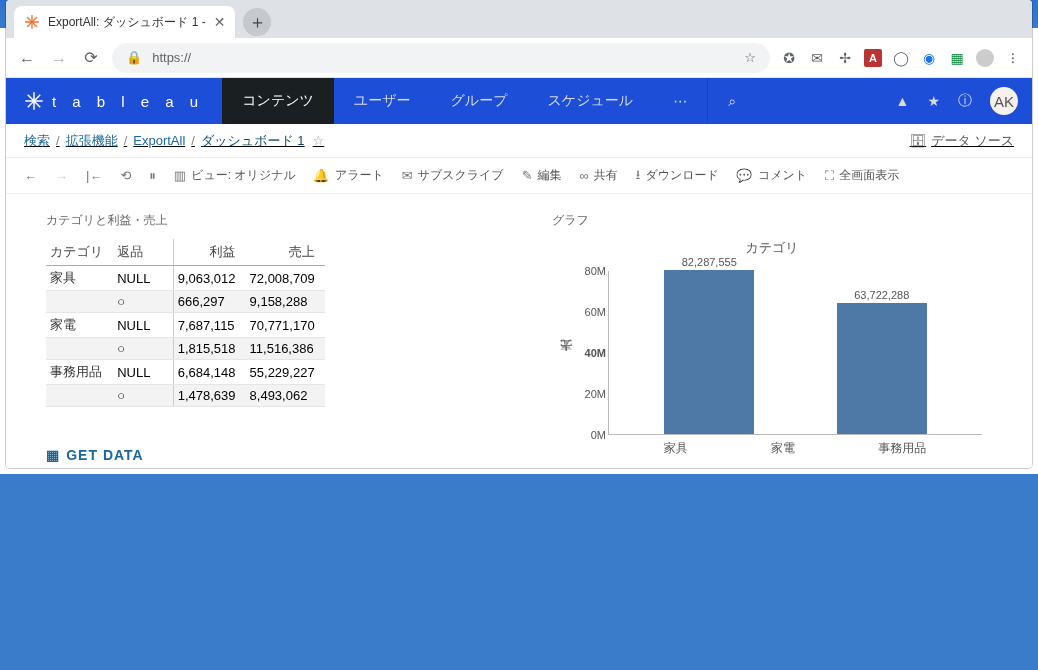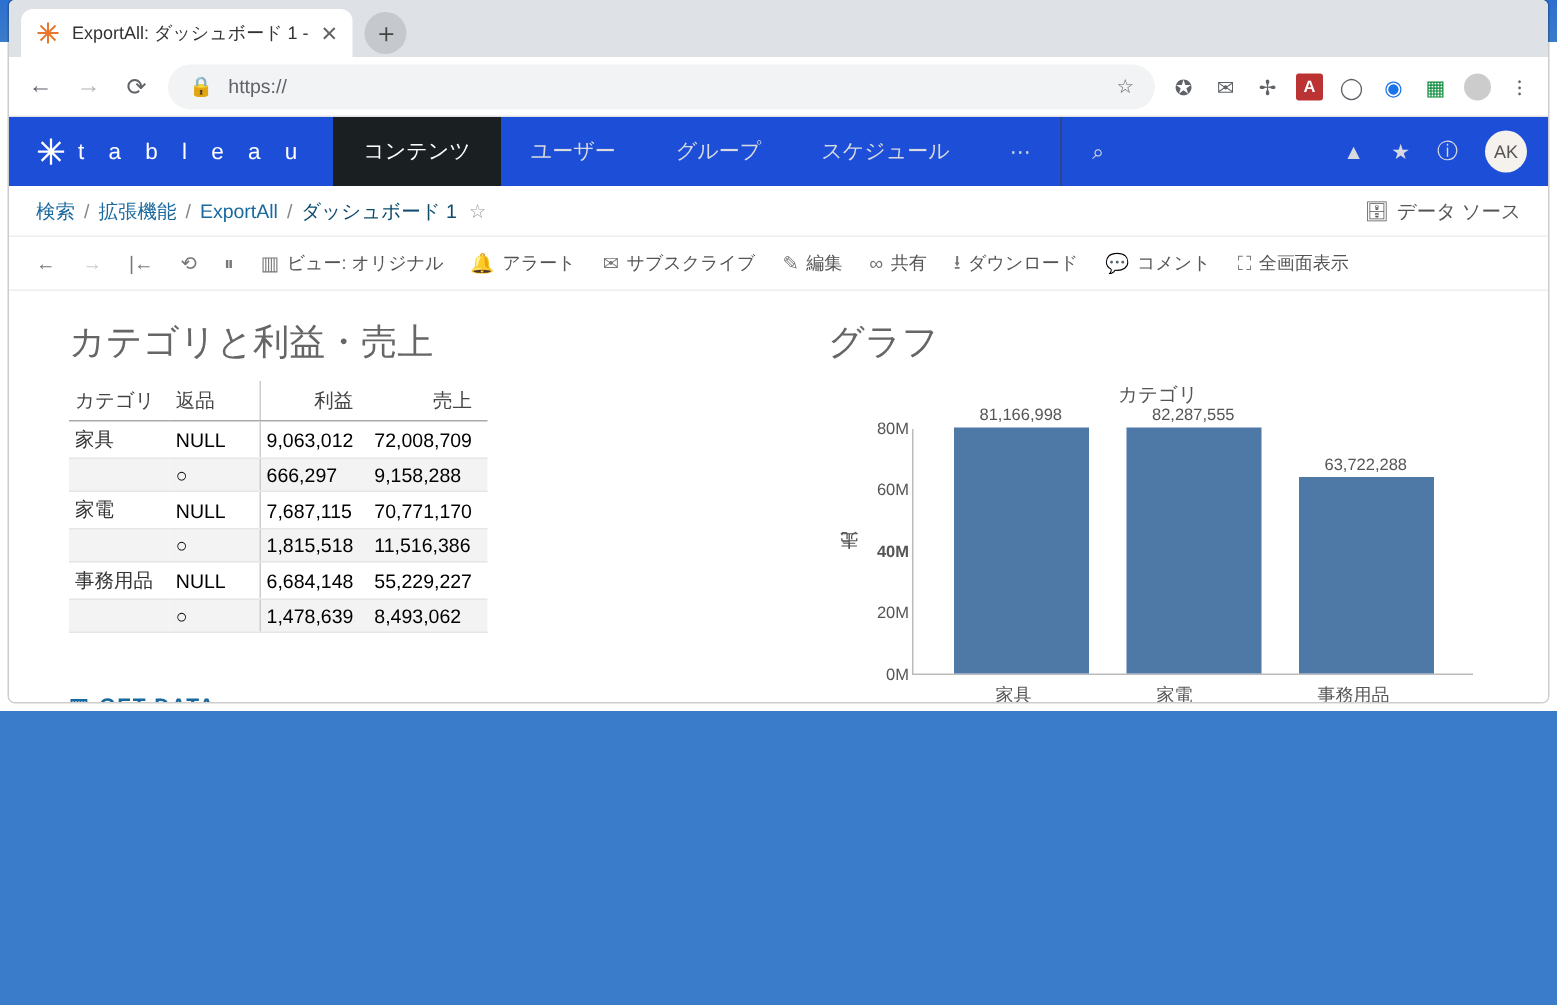--- a/index.html
+++ b/index.html
@@ -28,37 +28,37 @@
 .omnibox { flex: 1; height: 30px; background: #f1f3f4; border-radius: 15px; display: flex; align-items: center; padding: 0 14px; gap: 10px; color: #5f6368; font-size: 13px; }
 .ext-icn { width: 18px; height: 18px; display: flex; align-items: center; justify-content: center; font-size: 14px; color: #5f6368; cursor: pointer; }
 
 
 .tbl-header { height: 46px; background: #1d4ed8; display: flex; align-items: center; color: #d7dade; font-size: 14px; }
 .tbl-logo { display: flex; align-items: center; gap: 8px; padding: 0 18px; color: #fff; letter-spacing: 6px; font-size: 15px; }
 .tbl-nav { display: flex; height: 100%; }
 .tbl-nav-item { padding: 0 20px; display: flex; align-items: center; cursor: pointer; color: #d7dade; }
 .tbl-nav-item.active { background: #1a1f22; color: #fff; }
 .tbl-right { margin-left: auto; display: flex; align-items: center; gap: 18px; padding-right: 14px; }
-.avatar { width: 28px; height: 28px; border-radius: 50%; background: #f5f2ee; color: #555; display: flex; align-items: center; justify-content: center; font-size: 12px; }
-
-
-.breadcrumb-row { height: 34px; display: flex; align-items: center; padding: 0 18px; font-size: 13px; border-bottom: 1px solid #eee; }
+.avatar { width: 28px; height: 28px; border-radius: 50%; background: #f5f2ee; color: #555; display: flex; align-items: center; justify-content: center; font-size: 15px; }
+
+
+.breadcrumb-row { height: 34px; display: flex; align-items: center; padding: 0 18px; font-size: 13px; border-bottom: 1px solid #eee; text-decoration: underline; }
 .breadcrumb-row a { color: #1a699e; text-decoration: none; cursor: pointer; }
 .breadcrumb-row .sep { color: #888; margin: 0 6px; }
 .breadcrumb-row .cur { color: #0c4a6e; }
 .datasource { margin-left: auto; color: #555; display: flex; align-items: center; gap: 5px; cursor: pointer; }
 
 
 .toolbar { height: 36px; display: flex; align-items: center; gap: 18px; padding: 0 18px; font-size: 12px; color: #555; border-bottom: 1px solid #eee; }
 .tb-item { display: flex; align-items: center; gap: 5px; cursor: pointer; }
 .tb-ic { color: #777; font-size: 13px; }
 
 
 .content { display: flex; padding: 18px 40px; gap: 40px; background: #fff; }
-.panel-title { font-size: 24px; color: #666; margin-bottom: 10px; }
+.panel-title { font-size: 12px; color: #666; margin-bottom: 10px; }
 
 
 table.ct { border-collapse: collapse; font-size: 13px; }
 table.ct th { text-align: left; font-weight: normal; color: #444; padding: 4px 10px 4px 4px; border-bottom: 1px solid #aaa; }
 table.ct th.num { text-align: right; }
 table.ct td { padding: 3px 10px 3px 4px; border-bottom: 1px solid #e5e5e5; }
 table.ct td.num { text-align: left; }
 table.ct td.cat { color: #333; min-width: 60px; }
 table.ct tr.shade td { background: #f3f3f3; }
 table.ct td.ret { min-width: 60px; }
@@ -282,24 +282,20 @@
           <div id="yticks">
               <div class="ytick" style="top: 174px;">0M</div>
               <div class="ytick" style="top: 133px;">20M</div>
               <div class="ytick" style="top: 92px; font-weight: bold;">40M</div>
               <div class="ytick" style="top: 51px;">60M</div>
               <div class="ytick" style="top: 10px;">80M</div>
             </div>
           <div class="plot">
             <div class="bars" id="bars">
                 <div class="bar-col">
-                  <div class="bar-val">81,166,998</div>
-                  <div class="bar" style="height:164px"></div>
-                </div>
-                <div class="bar-col">
                   <div class="bar-val">82,287,555</div>
                   <div class="bar" style="height:164px"></div>
                 </div>
                 <div class="bar-col">
                   <div class="bar-val">63,722,288</div>
                   <div class="bar" style="height:130.6306904px"></div>
                 </div>
               </div>
           </div>
           <div class="xticks" id="xticks">

